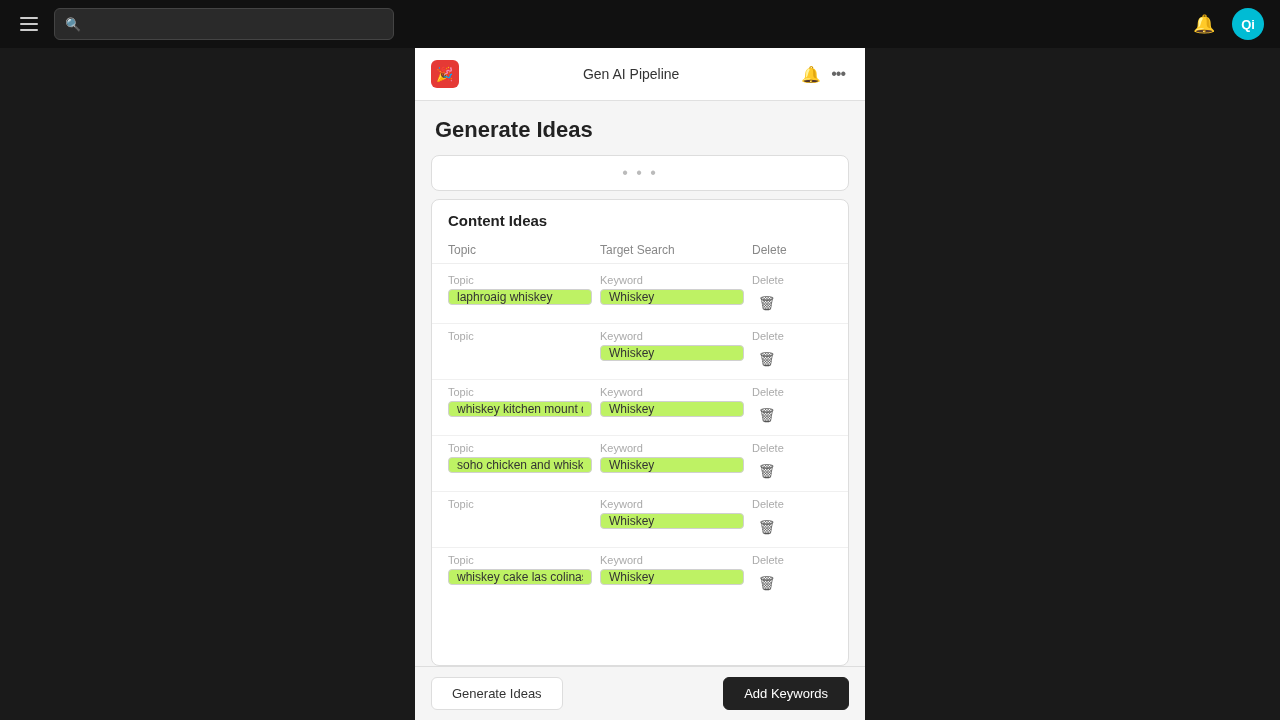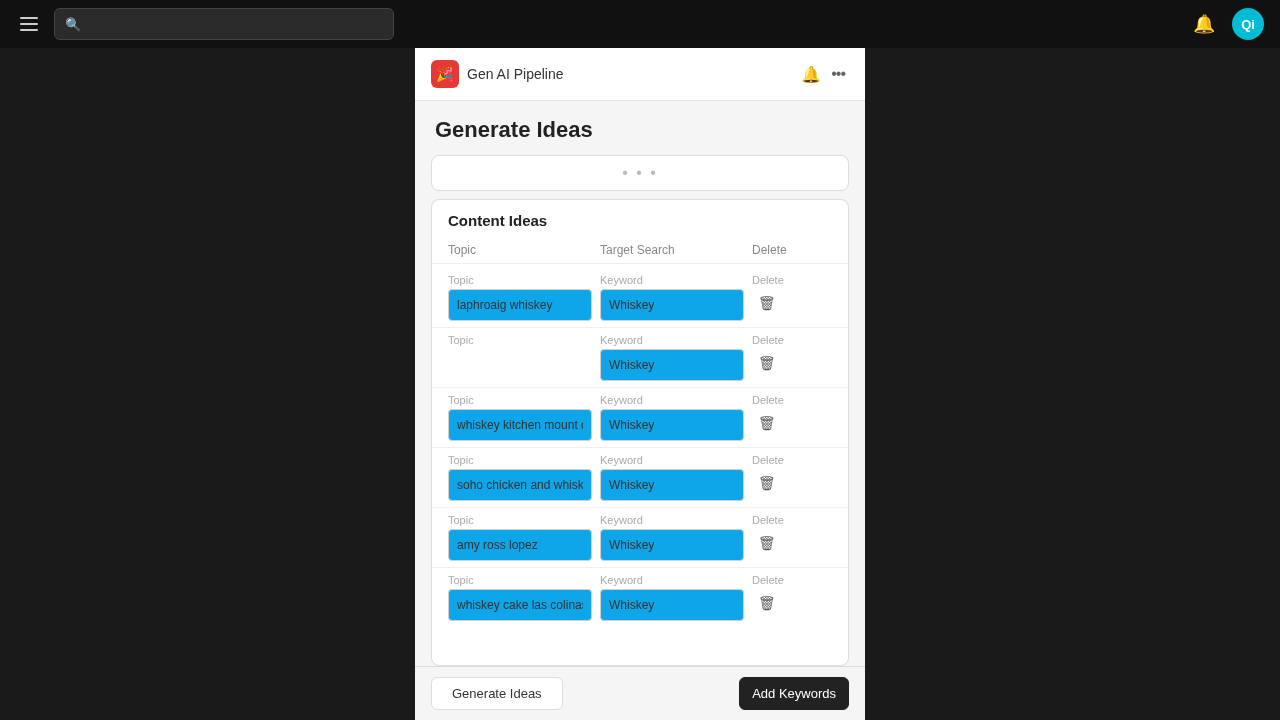--- a/index.html
+++ b/index.html
@@ -137,20 +137,21 @@
       justify-content: center;
       color: white;
       font-size: 14px;
       margin-right: 8px;
     }
     .panel-title {
       font-size: 14px;
       font-weight: 500;
       color: #333;
       flex: 1;
+      text-align: center;
     }
     .panel-bell {
       background: none;
       border: none;
       cursor: pointer;
       font-size: 16px;
       color: #666;
       padding: 2px 6px;
     }
     .panel-menu {
@@ -259,23 +260,23 @@
       font-weight: 500;
     }
 
     .cell-input {
       width: 100%;
       border: 1px solid #d0d0d0;
       border-radius: 4px;
       padding: 4px 8px;
       font-size: 12px;
       color: #333;
-      background: #0ea5e9;
+      background: #bef264;
       outline: none;
-      height: 32px;
+      height: 16px;
     }
 
     .delete-cell {
       display: flex;
       flex-direction: column;
       gap: 3px;
       align-items: flex-start;
     }
     .delete-label {
       font-size: 11px;
@@ -314,21 +315,21 @@
       font-size: 13px;
       font-weight: 500;
       color: #333;
       cursor: pointer;
     }
 
     .btn-add-keywords {
       background: #222;
       border: 1px solid #222;
       border-radius: 6px;
-      padding: 8px 12px;
+      padding: 8px 20px;
       font-size: 13px;
       font-weight: 500;
       color: #fff;
       cursor: pointer;
     }
   </style>
 </head>
 <body>
 
 <div class="app-container">
@@ -424,21 +425,20 @@
         <input class="cell-input" type="text" value="Whiskey" style="">
       </div>
       <div class="delete-cell">
         <span class="delete-label">Delete</span>
         <button class="delete-btn">🗑</button>
       </div>
     </div>
             <div class="idea-row">
       <div class="idea-cell">
         <span class="cell-label">Topic</span>
-        <input class="cell-input" type="text" value="amy ross lopez" style="">
       </div>
       <div class="idea-cell">
         <span class="cell-label">Keyword</span>
         <input class="cell-input" type="text" value="Whiskey" style="">
       </div>
       <div class="delete-cell">
         <span class="delete-label">Delete</span>
         <button class="delete-btn">🗑</button>
       </div>
     </div>

